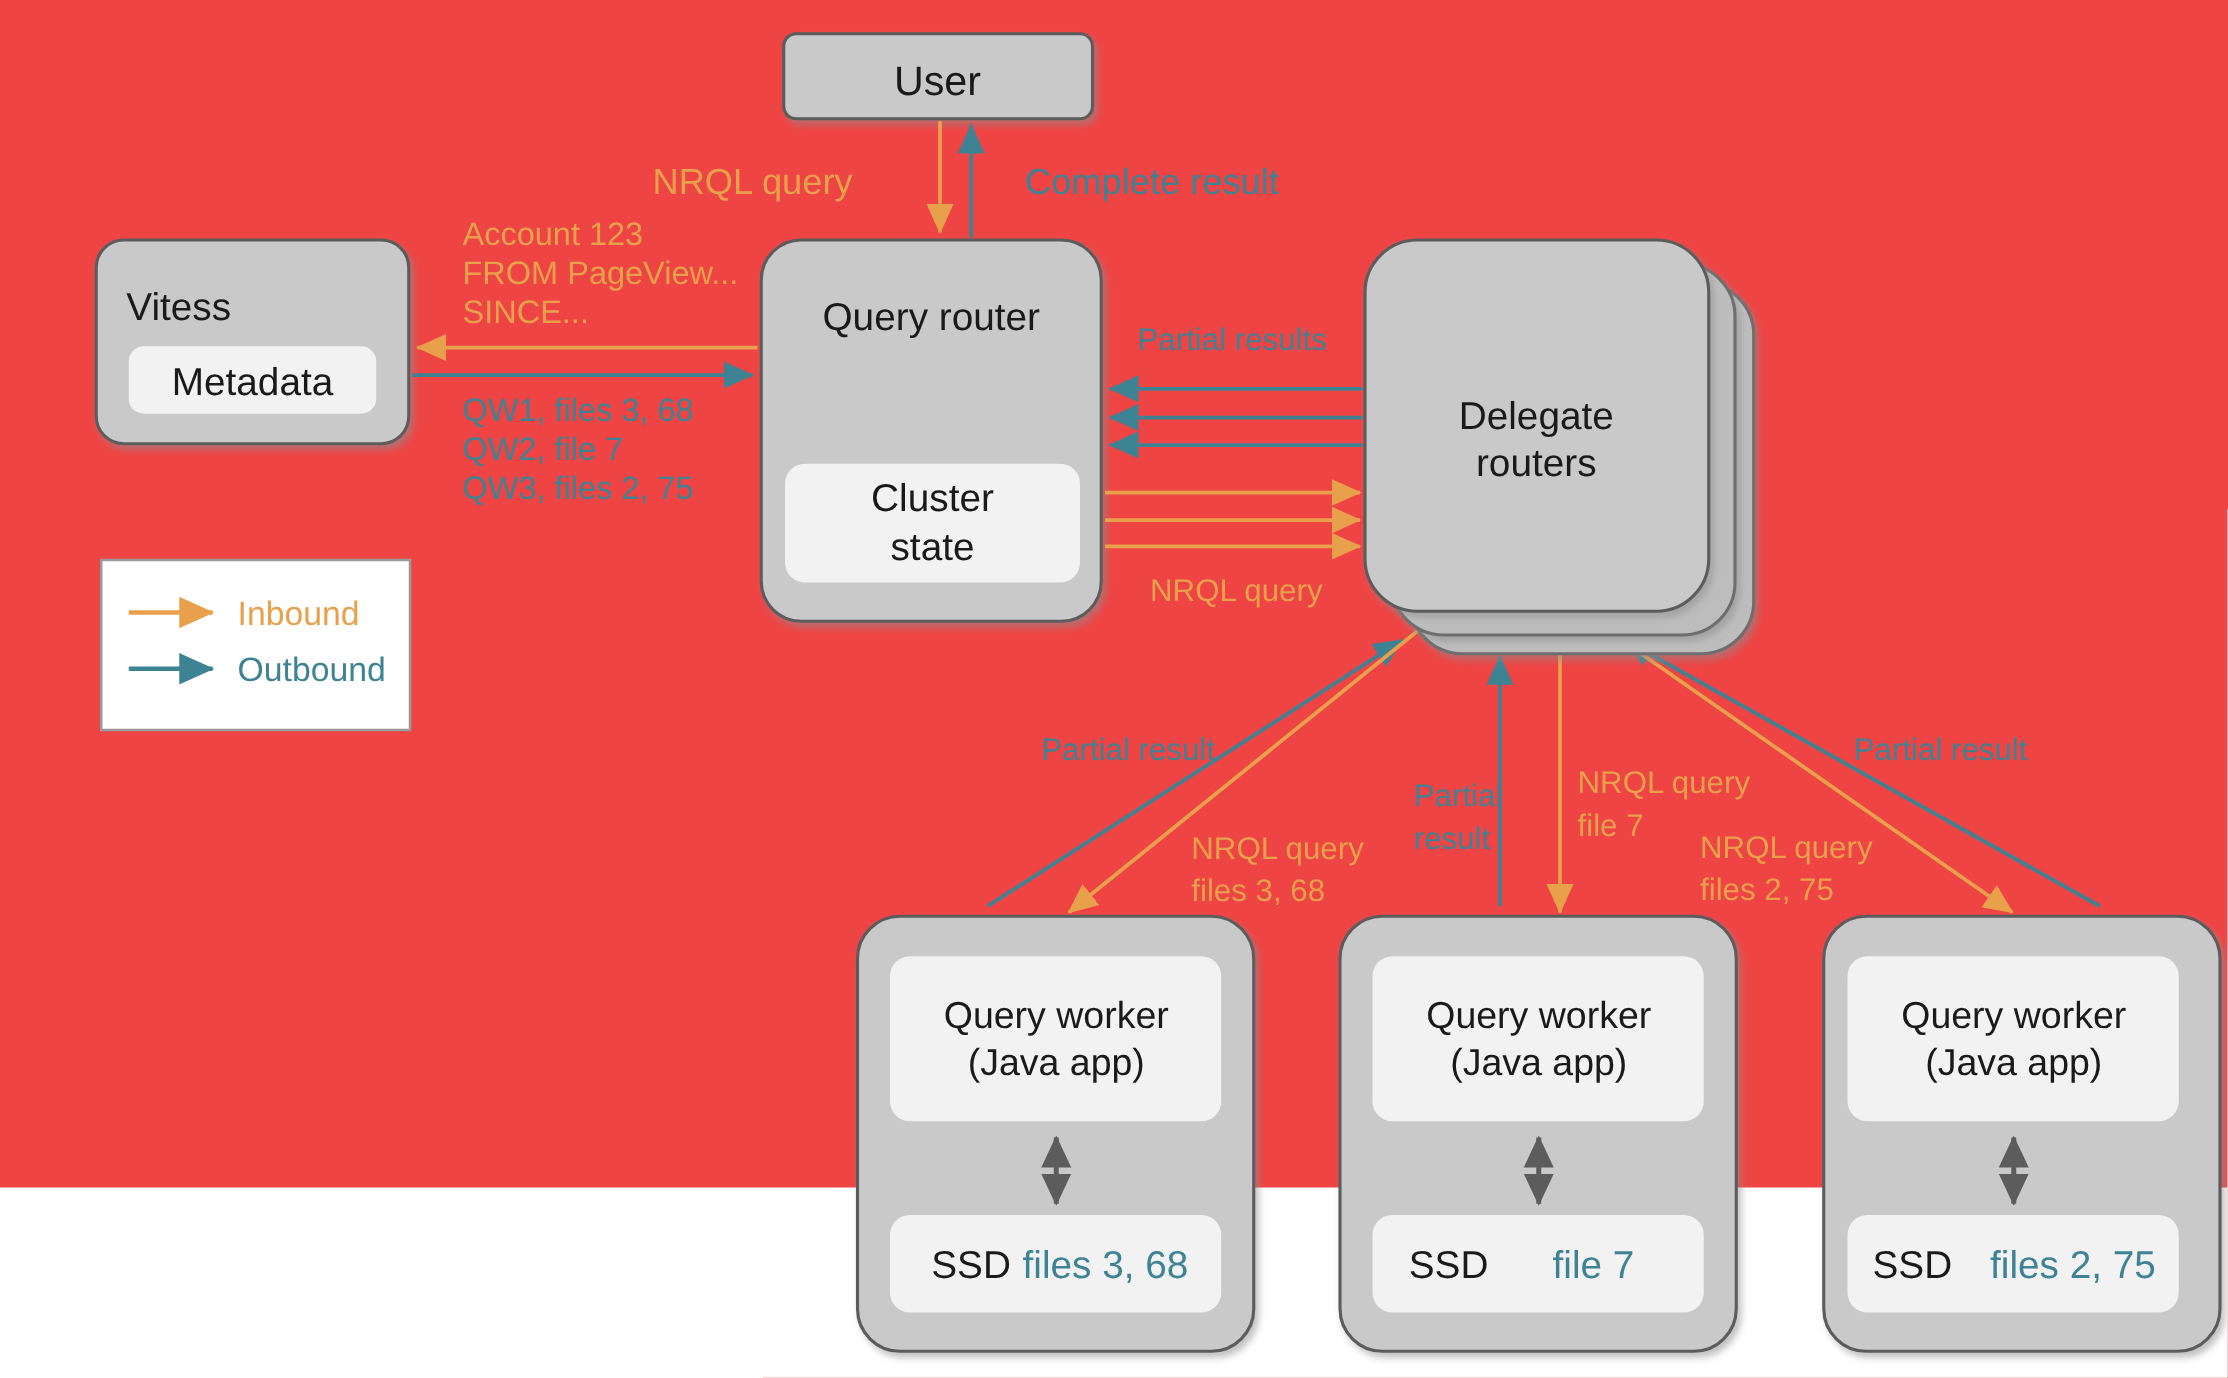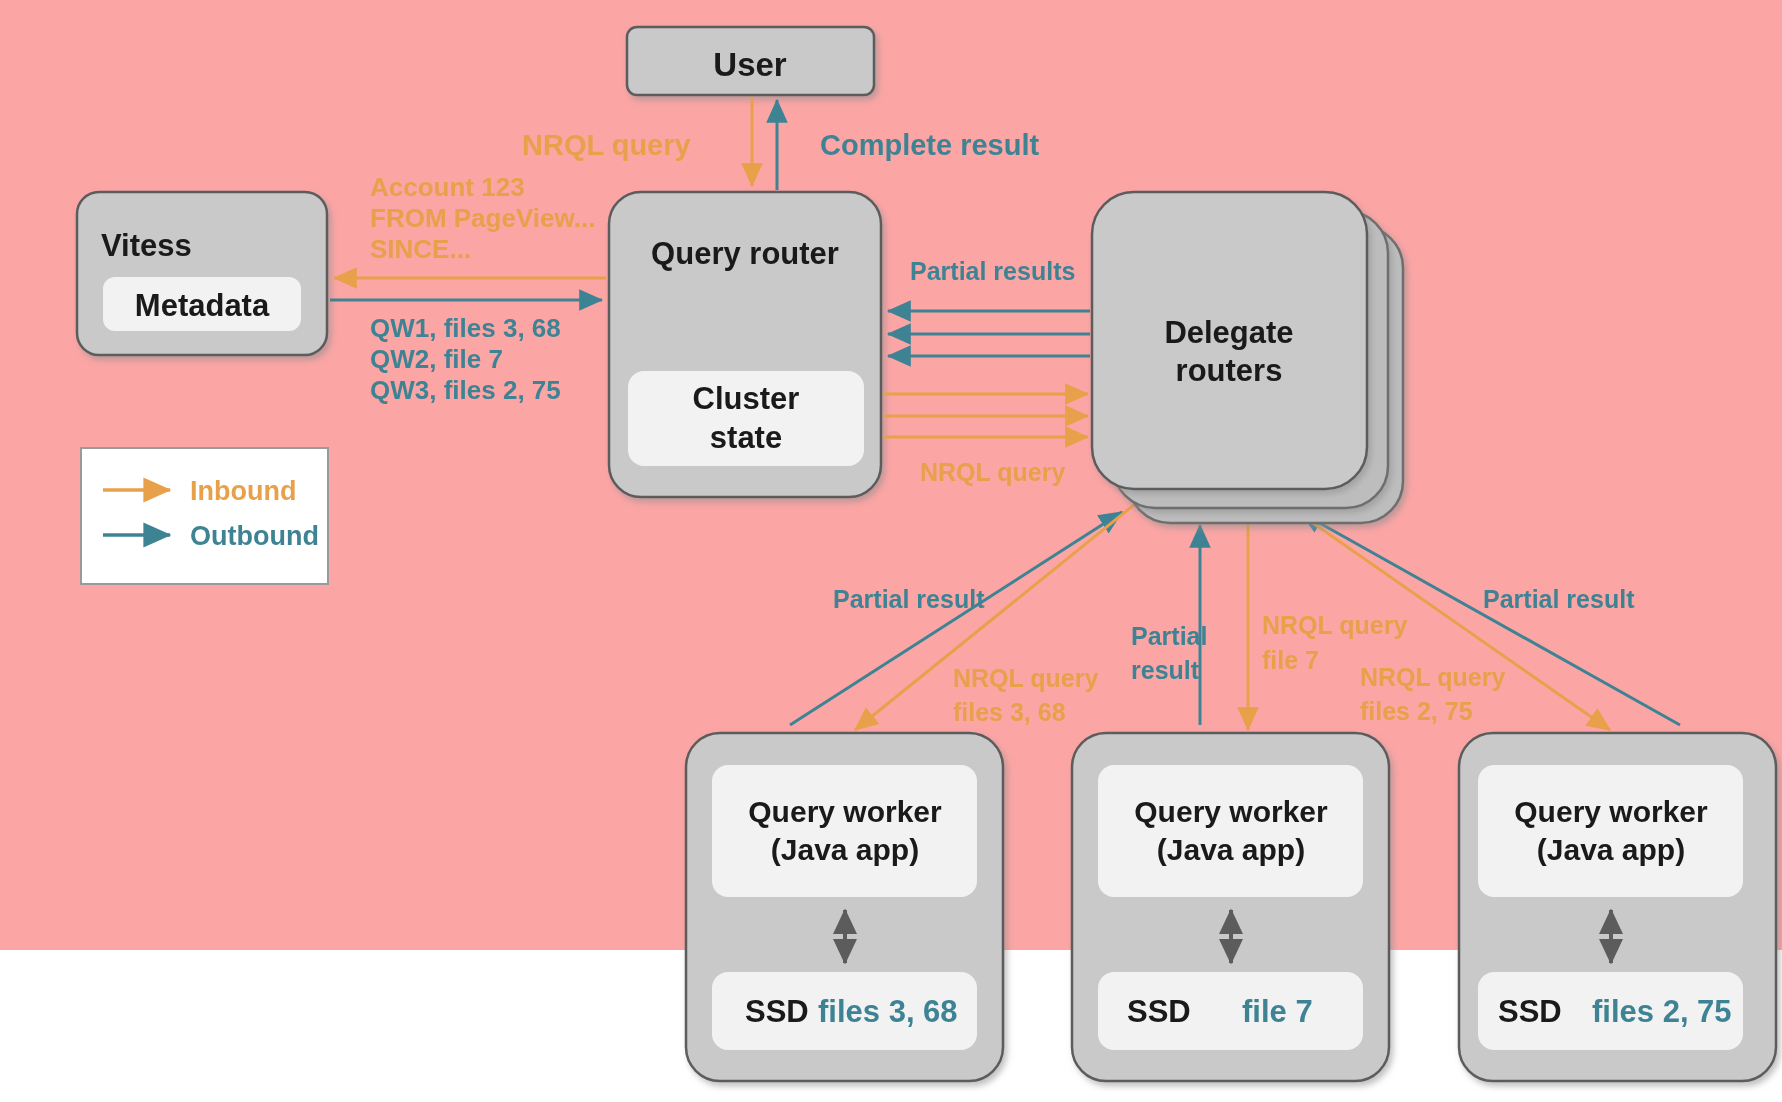--- a/index.html
+++ b/index.html
@@ -10,22 +10,21 @@
   body {
     font-family: "Liberation Sans", sans-serif;
     width: 1782px;
     height: 1102px;
     overflow: hidden;
   }
   #diagram-root {
     position: relative;
     width: 1782px;
     height: 950px;
-    background: #fca5a5;
-    font-weight: bold;
+    background: #ef4444;
   }
   svg#diagram-svg {
     position: absolute;
     top: 0;
     left: 0;
     width: 1782px;
     height: 1102px;
   }
   .node-label {
     font-family: "Liberation Sans", sans-serif;

